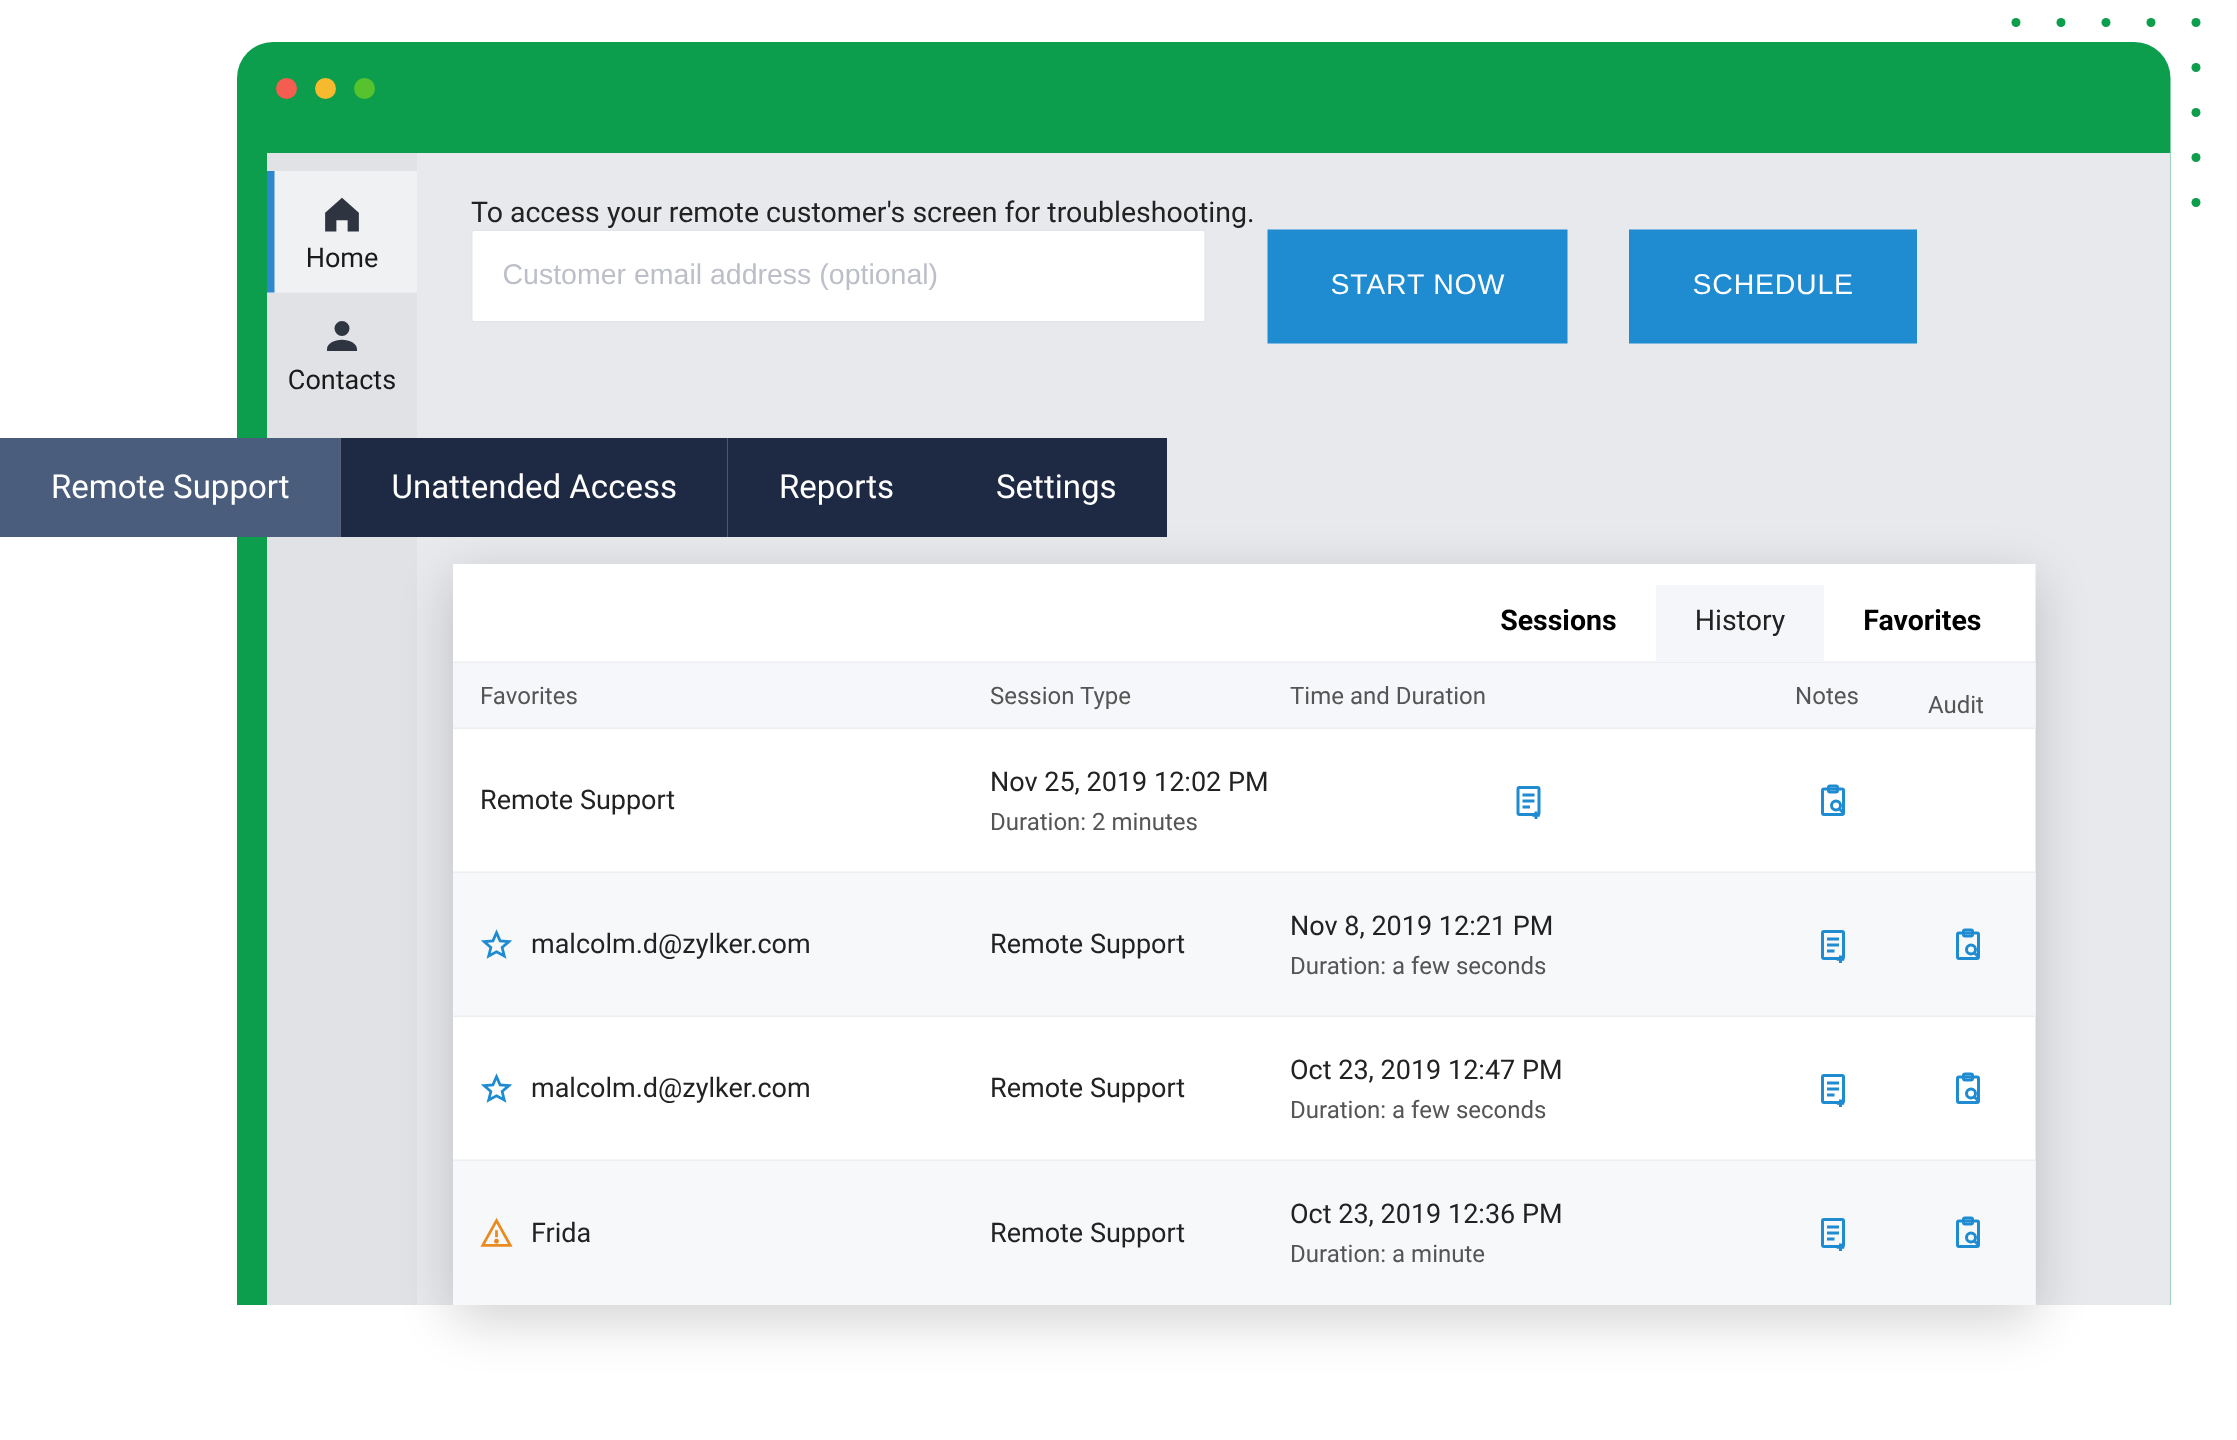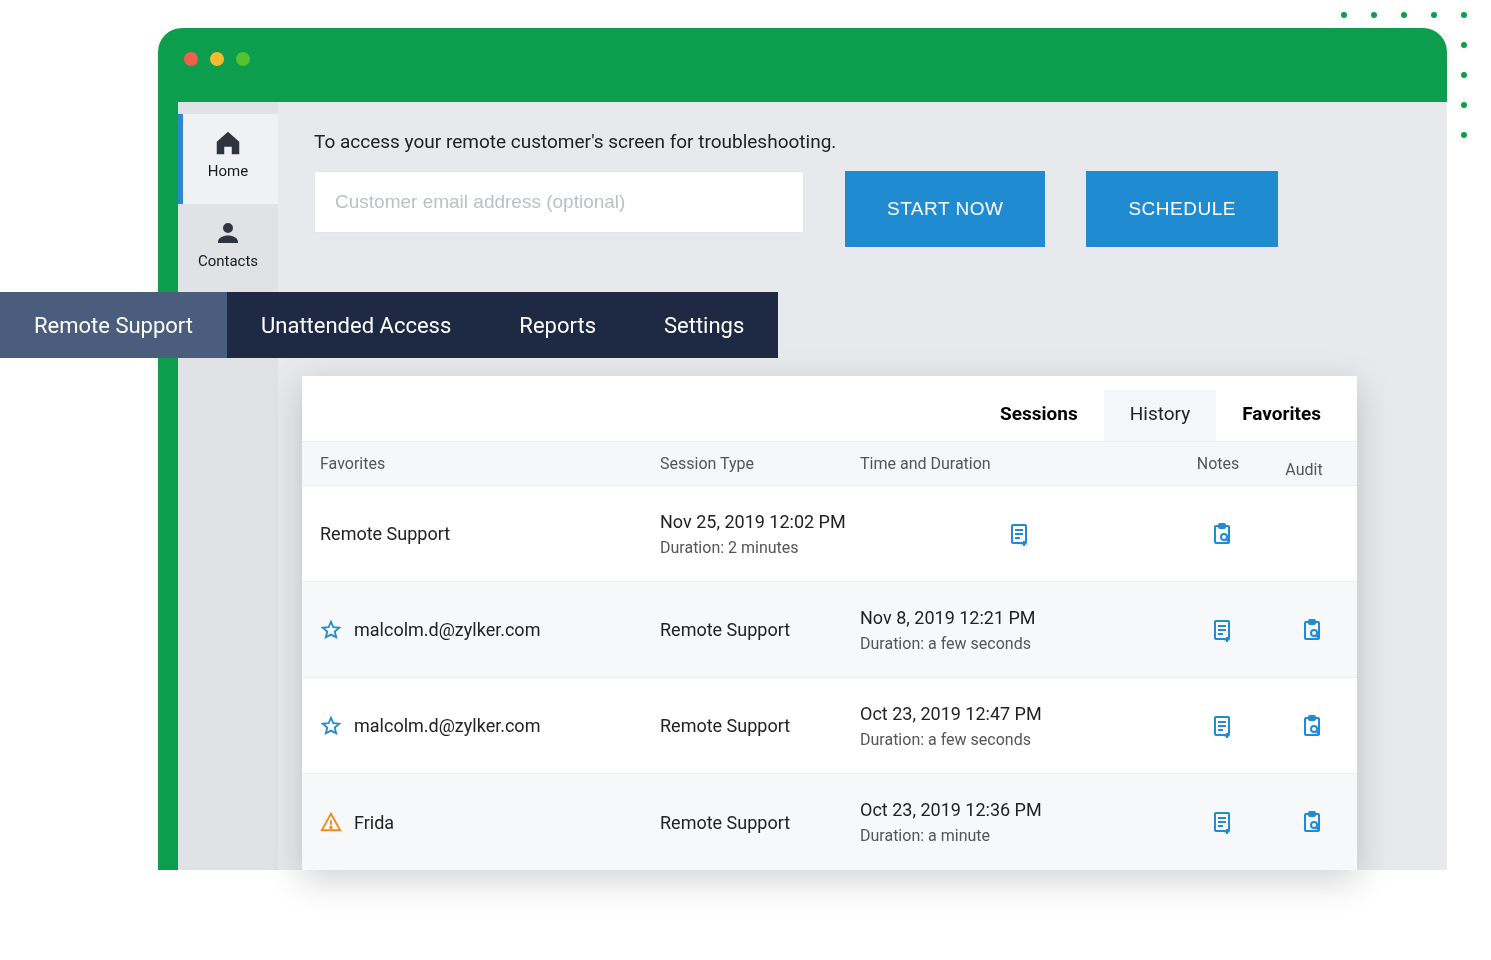--- a/index.html
+++ b/index.html
@@ -44,26 +44,26 @@
   .sidebar {
     width: 100px;
     background: #e0e2e6;
     display: flex;
     flex-direction: column;
     align-items: center;
     padding-top: 12px;
   }
   .sidebar-item {
     width: 100%;
-    padding: 14px 0 24px;
+    padding: 14px 0 12px;
     display: flex;
     flex-direction: column;
     align-items: center;
     gap: 4px;
-    font-size: 15px;
+    font-size: 18px;
     color: #1a1a1a;
     cursor: pointer;
     position: relative;
   }
   .sidebar-item.active {
     background: #f0f1f3;
   }
   .sidebar-item.active::before {
     content: "";
     position: absolute;
@@ -72,21 +72,21 @@
     background: #2f87d0;
   }
   .sidebar-icon { width: 30px; height: 30px; fill: #2f3540; }
 
   
   .main {
     flex: 1;
     background: #e7e9ed;
     padding: 28px 0 0 36px;
   }
-  .intro { font-size: 19px; color: #222; margin-bottom: 18px; }
+  .intro { font-size: 19px; color: #222; }
   .action-row { display: flex; gap: 41px; align-items: flex-start; }
   .email-input {
     width: 490px; height: 62px;
     border: 1px solid #e3e5ea;
     background: #fff;
     padding: 0 20px;
     font-size: 19px;
     color: #333;
     border-radius: 2px;
   }

